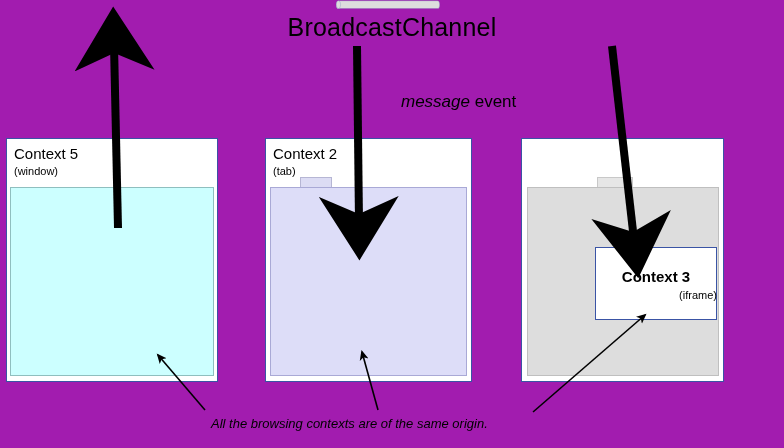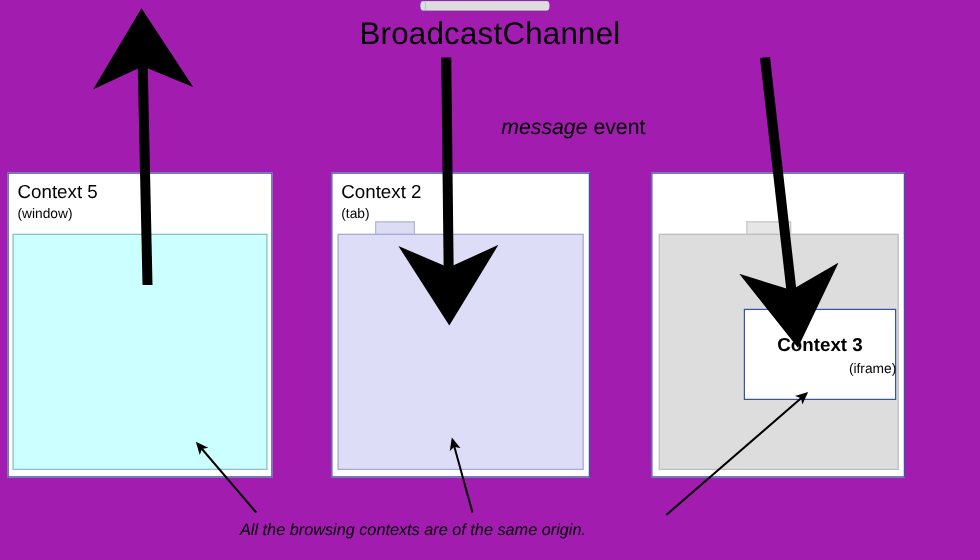--- a/index.html
+++ b/index.html
@@ -103,21 +103,21 @@
     left: 127px; top: 92px;
     font-size: 17px; color: #000000;
   }
   #message-event-label {
     left: 368px; top: 92px;
     font-size: 17px; color: #000000;
   }
   #message-event-label .ital { font-style: italic; margin-left: 33px; }
 
   #footnote {
-    left: 192px; top: 416px;
+    left: 211px; top: 416px;
     font-size: 13px;
     font-style: italic;
     color: #000000;
   }
 
   svg.overlay {
     position: absolute;
     left: 0; top: 0;
     width: 784px; height: 448px;
     overflow: visible;

